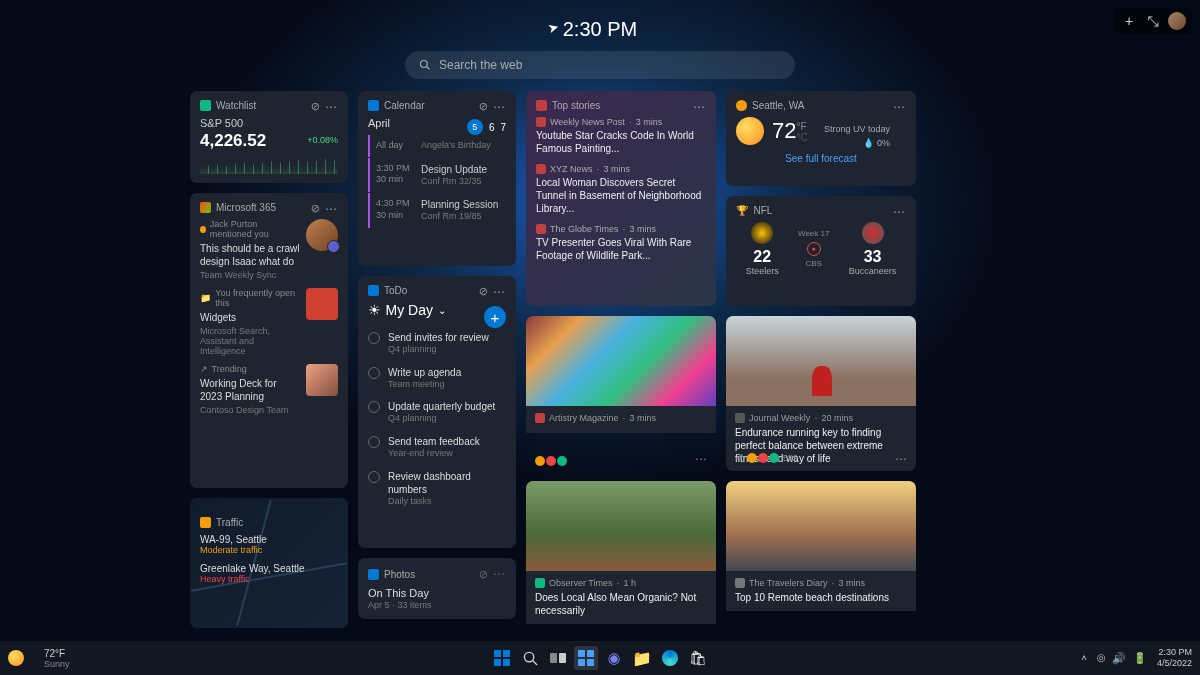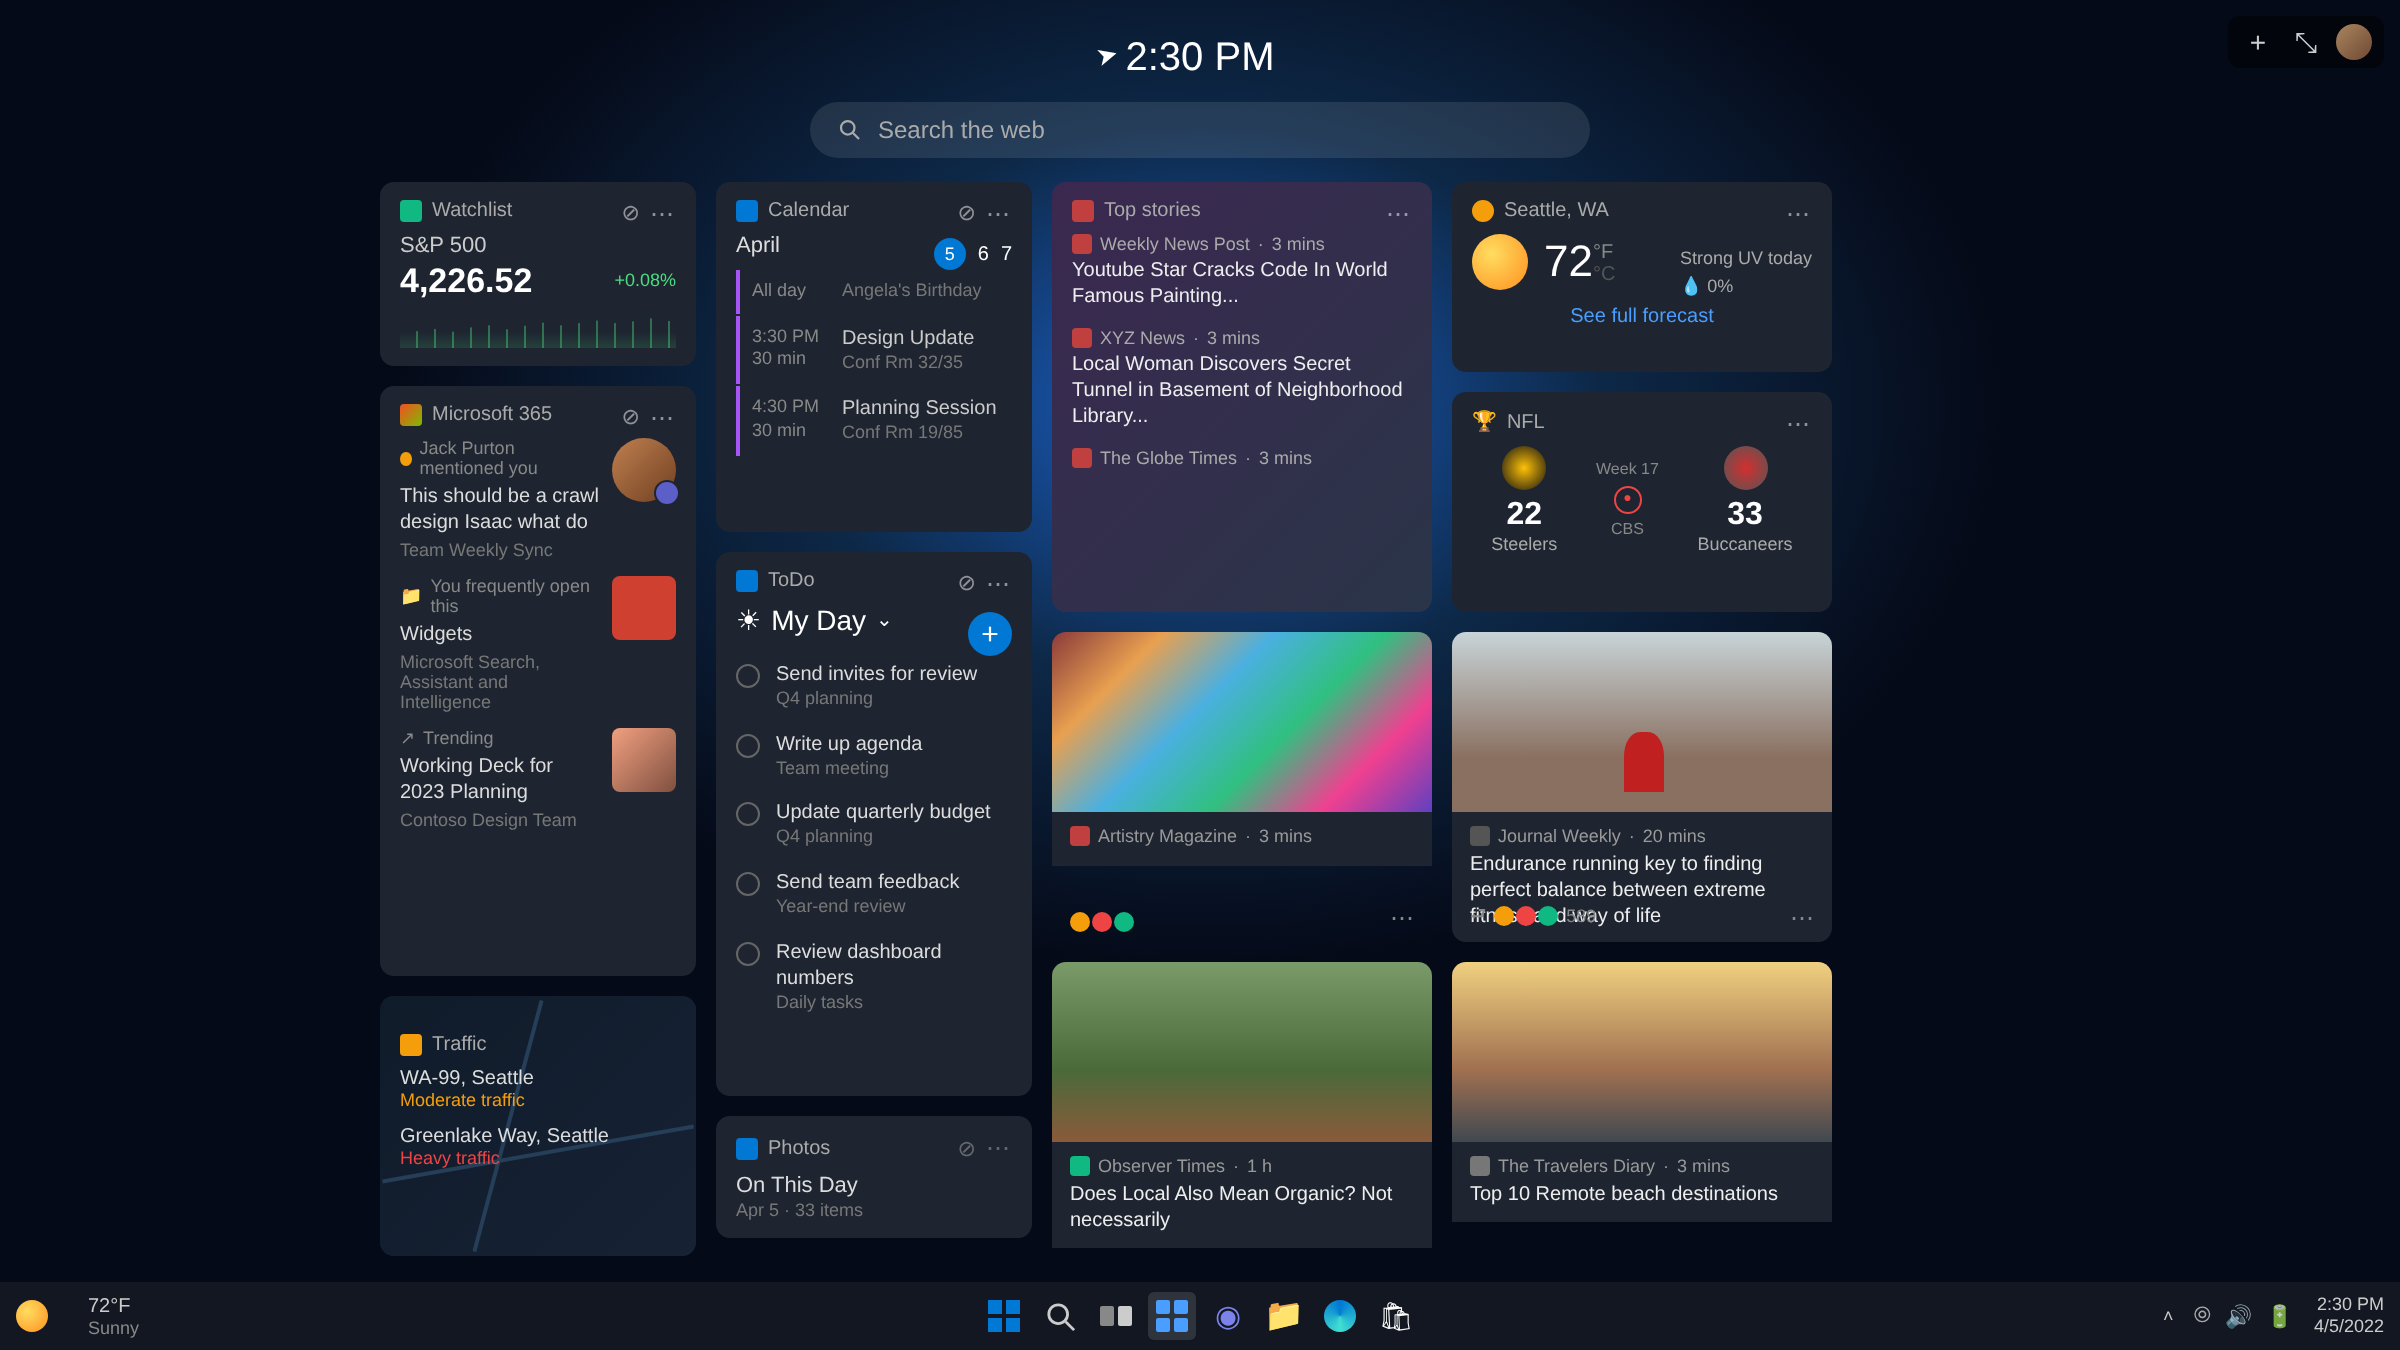--- a/index.html
+++ b/index.html
@@ -47,21 +47,21 @@
 .task-txt div:last-child{color:#777;font-size:9px}
 .news{background:linear-gradient(135deg,#3b2850,#2a3548);border-radius:7px;padding:9px 10px;position:relative}
 .story{margin-bottom:9px}
 .story-src{font-size:9px;color:#aaa;display:flex;gap:4px;align-items:center;margin-bottom:2px}
 .story-src .si{width:10px;height:10px;background:#c04040;border-radius:2px}
 .story-title{font-size:10px;color:#eee;line-height:1.3}
 .weather{display:flex;align-items:center;gap:8px}
 .sun{width:28px;height:28px;border-radius:50%;background:radial-gradient(circle at 35% 35%,#ffdd60,#ff9020)}
 .temp{font-size:22px;font-weight:300}
 .temp-unit{font-size:10px;color:#888;line-height:1.1;display:inline-block;vertical-align:top;margin-top:3px}
-.w-detail{position:absolute;right:10px;top:32px;font-size:9px;color:#aaa;line-height:1.5}
+.w-detail{position:absolute;right:26px;top:32px;font-size:9px;color:#aaa;text-align:right;line-height:1.5}
 .w-link{font-size:10px;color:#4a9eff;margin-top:8px;text-align:center}
 .nfl{display:flex;justify-content:space-around;align-items:center;margin-top:4px}
 .nfl-team{text-align:center;font-size:9px;color:#aaa}
 .nfl-logo{width:22px;height:22px;border-radius:50%;margin:0 auto 4px}
 .nfl-score{font-size:16px;font-weight:600;color:#fff}
 .nfl-ctr{text-align:center;font-size:8px;color:#888;line-height:1.3}
 .feed{border-radius:7px;overflow:hidden;position:relative;height:155px}
 .feed-img{height:90px;width:100%}
 .feed-body{padding:7px 9px;background:#1e2530}
 .feed-src{font-size:9px;color:#999;display:flex;gap:4px;align-items:center;margin-bottom:3px}
@@ -304,20 +304,21 @@
           <div class="story">
             <div class="story-src"><span class="si"></span><span>Weekly News Post</span> · <span>3 mins</span></div>
             <div class="story-title">Youtube Star Cracks Code In World Famous Painting...</div>
           </div>
           <div class="story">
             <div class="story-src"><span class="si"></span><span>XYZ News</span> · <span>3 mins</span></div>
             <div class="story-title">Local Woman Discovers Secret Tunnel in Basement of Neighborhood Library...</div>
           </div>
           <div class="story">
             <div class="story-src"><span class="si"></span><span>The Globe Times</span> · <span>3 mins</span></div>
+            <div class="story-title">TV Presenter Goes Viral With Rare Footage of Wildlife Park...</div>
           </div>
         </div>
     </div>
 
     <div class="feed">
       <div class="feed-img" style="background:linear-gradient(135deg,#8b3a3a 0%,#e8a050 20%,#4ab0e0 40%,#30c080 60%,#f04090 80%,#6040c0 100%)"></div>
       <div class="feed-body">
         <div class="feed-src"><span class="fi"></span><span>Artistry Magazine</span> · <span>3 mins</span></div>
       </div>
       <div class="feed-meta">

